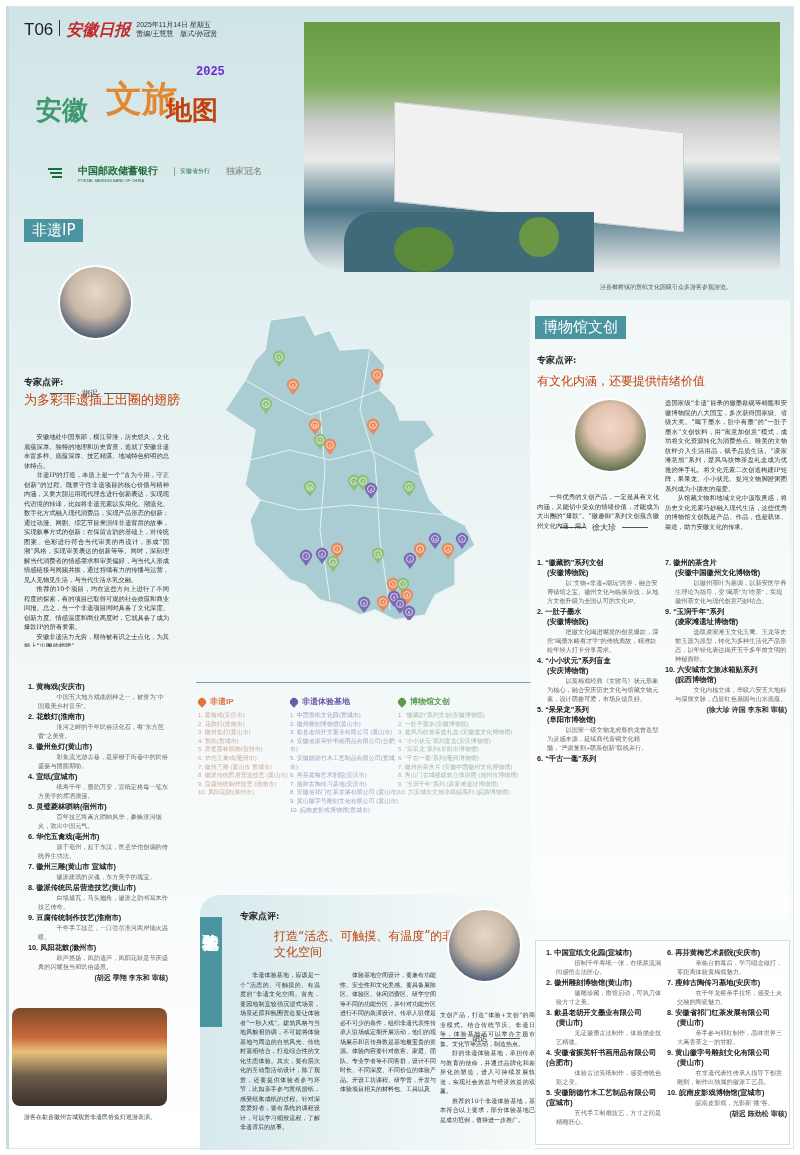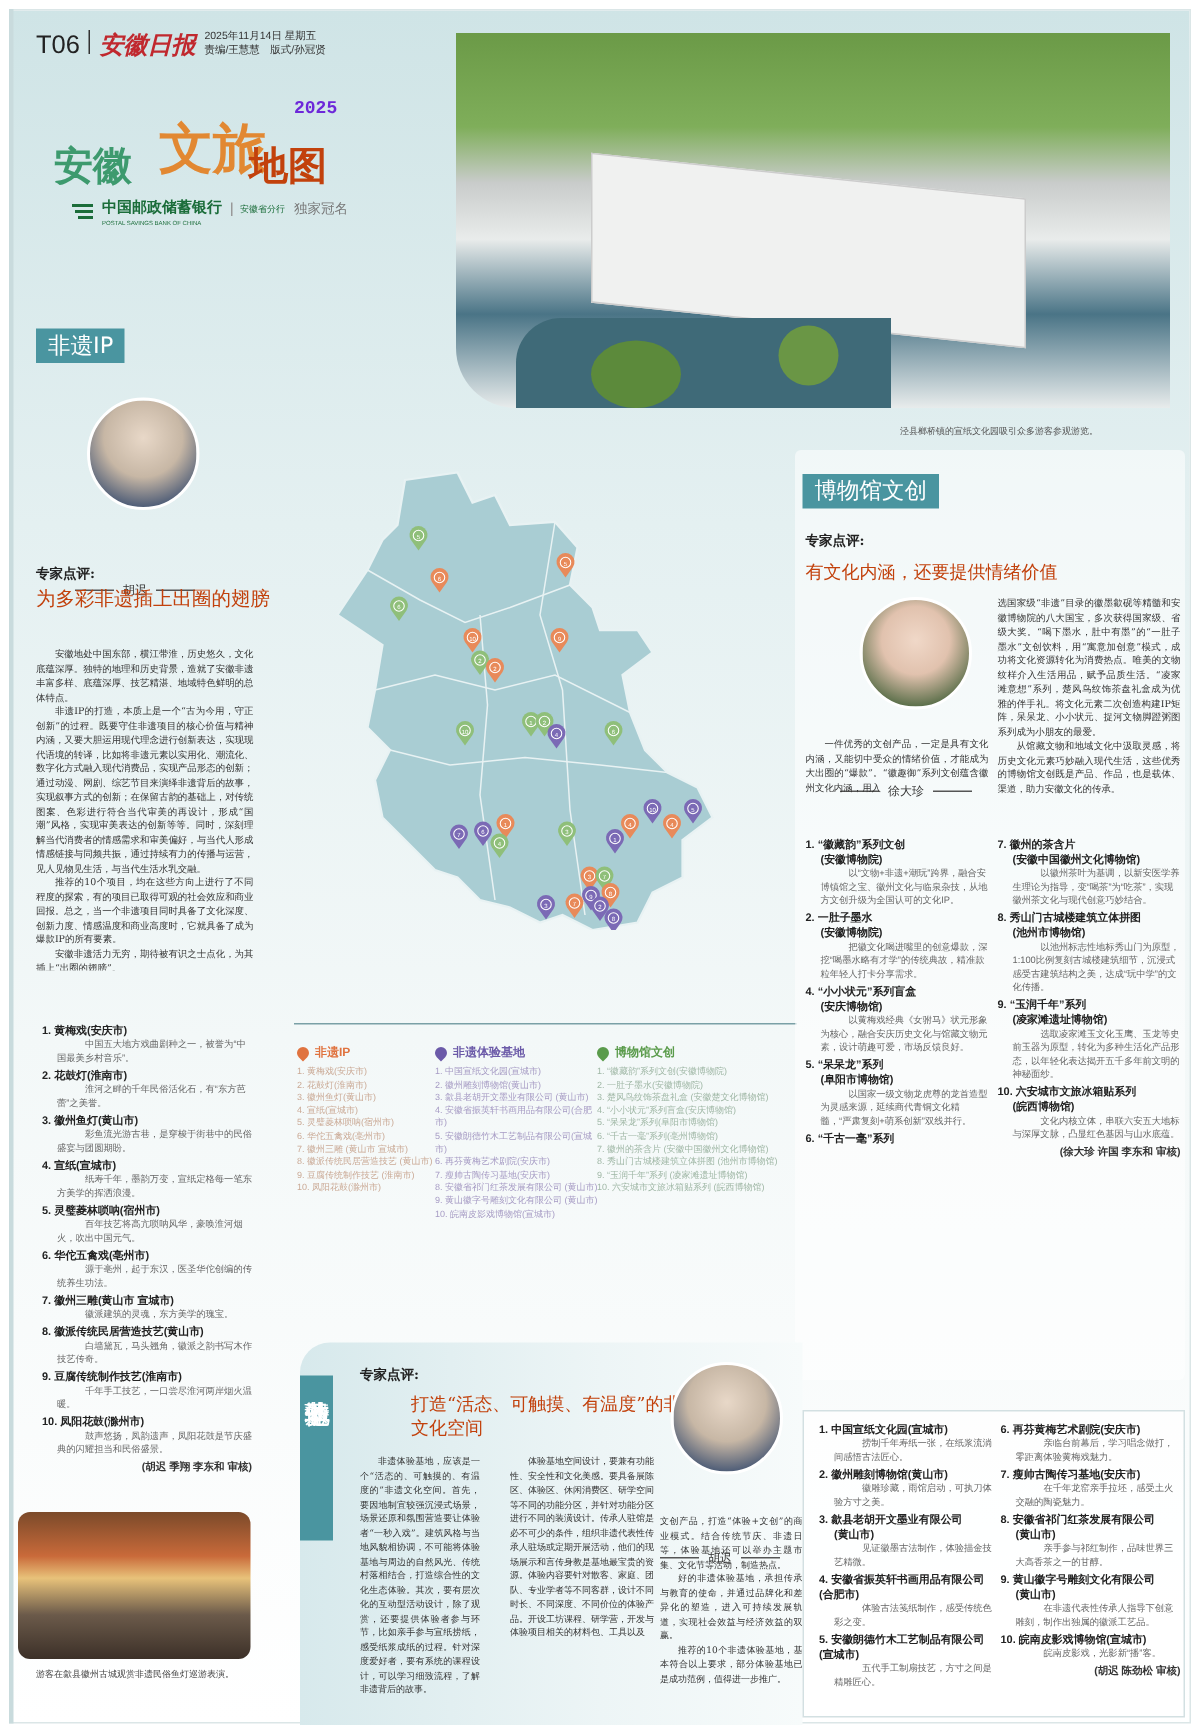--- a/index.html
+++ b/index.html
@@ -9,21 +9,21 @@
   .header { position: absolute; left: 24px; top: 20px; display: flex; align-items: flex-start; gap: 6px; }
   .pagenum { font-family: "Liberation Sans", sans-serif; font-size: 17px; color: #222; }
   .sep { width: 1px; height: 16px; background: #333; }
   .paper-name { font-family: "DejaVu Serif", serif; font-size: 16px; font-weight: bold; color: #c0282e; font-style: italic; }
   .meta { font-family: "Liberation Sans", sans-serif; font-size: 7px; color: #333; line-height: 9px; }
   .logo { position: absolute; left: 36px; top: 55px; width: 220px; height: 80px; }
   .logo .l1 { position: absolute; left: 0; top: 38px; font-family: "DejaVu Sans", sans-serif; font-weight: bold; font-size: 26px; color: #3d9a6e; }
   .logo .l2 { position: absolute; left: 70px; top: 20px; font-family: "DejaVu Sans", sans-serif; font-weight: bold; font-size: 36px; color: #e28832; }
   .logo .l3 { position: absolute; left: 130px; top: 38px; font-family: Liberation Mono, monospace; font-weight: bold; font-size: 26px; color: #c2410c; }
   .logo .yr { position: absolute; left: 160px; top: 10px; font-family: Liberation Mono, monospace; font-weight: bold; font-size: 12px; color: #6d28d9; }
-  .sponsor { position: absolute; left: 48px; top: 128px; display: flex; align-items: center; gap: 6px; font-family: "Liberation Sans", sans-serif; }
+  .sponsor { position: absolute; left: 48px; top: 160px; display: flex; align-items: center; gap: 16px; font-family: "Liberation Sans", sans-serif; }
   .sponsor .bank { font-size: 10px; font-weight: bold; color: #1b6d3a; }
   .sponsor .bank-en { font-size: 4px; color: #1b6d3a; display:block; }
   .sponsor .branch { font-size: 6px; color: #1b6d3a; border-left: 1px solid #999; padding-left: 5px; }
   .sponsor .exclusive { font-size: 9px; color: #777; }
   .hero { position: absolute; left: 304px; top: 22px; width: 476px; height: 250px; border-radius: 0 0 0 40px; overflow: hidden; background: linear-gradient(180deg, #6b9a47 0%, #7fae5a 25%, #c9cccb 40%, #e9eceb 55%, #4a7486 75%, #e8ecec 100%); }
   .hero .bldg { position: absolute; left: 90px; top: 95px; width: 290px; height: 100px; background: #f0f1f0; transform: skewY(6deg); border: 1px solid #ccc; }
   .hero .water { position: absolute; left: 40px; top: 190px; width: 250px; height: 60px; background: #3f6a78; border-radius: 30px 0 0 0; }
   .hero .tree1 { position: absolute; left: 90px; top: 205px; width: 60px; height: 45px; background: #5c8a3b; border-radius: 50%; }
   .hero .tree2 { position: absolute; left: 215px; top: 195px; width: 40px; height: 40px; background: #6a9645; border-radius: 50%; }
   .hero-caption { position: absolute; left: 600px; top: 283px; font-size: 6px; color: #555; }
@@ -462,25 +462,20 @@
       <div class="it-title"><span>6.</span> <span>“千古一毫”系列</span></div>
     </div>
 </div>
 <div class="list list-mus-b">
   <div class="item">
       <div class="it-title"><span>7.</span> <span>徽州的茶含片</span></div>
       <div class="it-sub">(安徽中国徽州文化博物馆)</div>
       <div class="it-desc">以徽州茶叶为基调，以新安医学养生理论为指导，变“喝茶”为“吃茶”，实现徽州茶文化与现代创意巧妙结合。</div>
     </div>
   <div class="item">
-      <div class="it-title"><span>8.</span> <span>秀山门古城楼建筑立体拼图</span></div>
-      <div class="it-sub">(池州市博物馆)</div>
-      <div class="it-desc">以池州标志性地标秀山门为原型，1:100比例复刻古城楼建筑细节，沉浸式感受古建筑结构之美，达成“玩中学”的文化传播。</div>
-    </div>
-  <div class="item">
       <div class="it-title"><span>9.</span> <span>“玉润千年”系列</span></div>
       <div class="it-sub">(凌家滩遗址博物馆)</div>
       <div class="it-desc">选取凌家滩玉文化玉鹰、玉龙等史前玉器为原型，转化为多种生活化产品形态，以年轻化表达揭开五千多年前文明的神秘面纱。</div>
     </div>
   <div class="item">
       <div class="it-title"><span>10.</span> <span>六安城市文旅冰箱贴系列</span></div>
       <div class="it-sub">(皖西博物馆)</div>
       <div class="it-desc">文化内核立体，串联六安五大地标与深厚文脉，凸显红色基因与山水底蕴。</div>
     </div>
   <div class="signoff">(徐大珍 许国 李东和 审核)</div>

